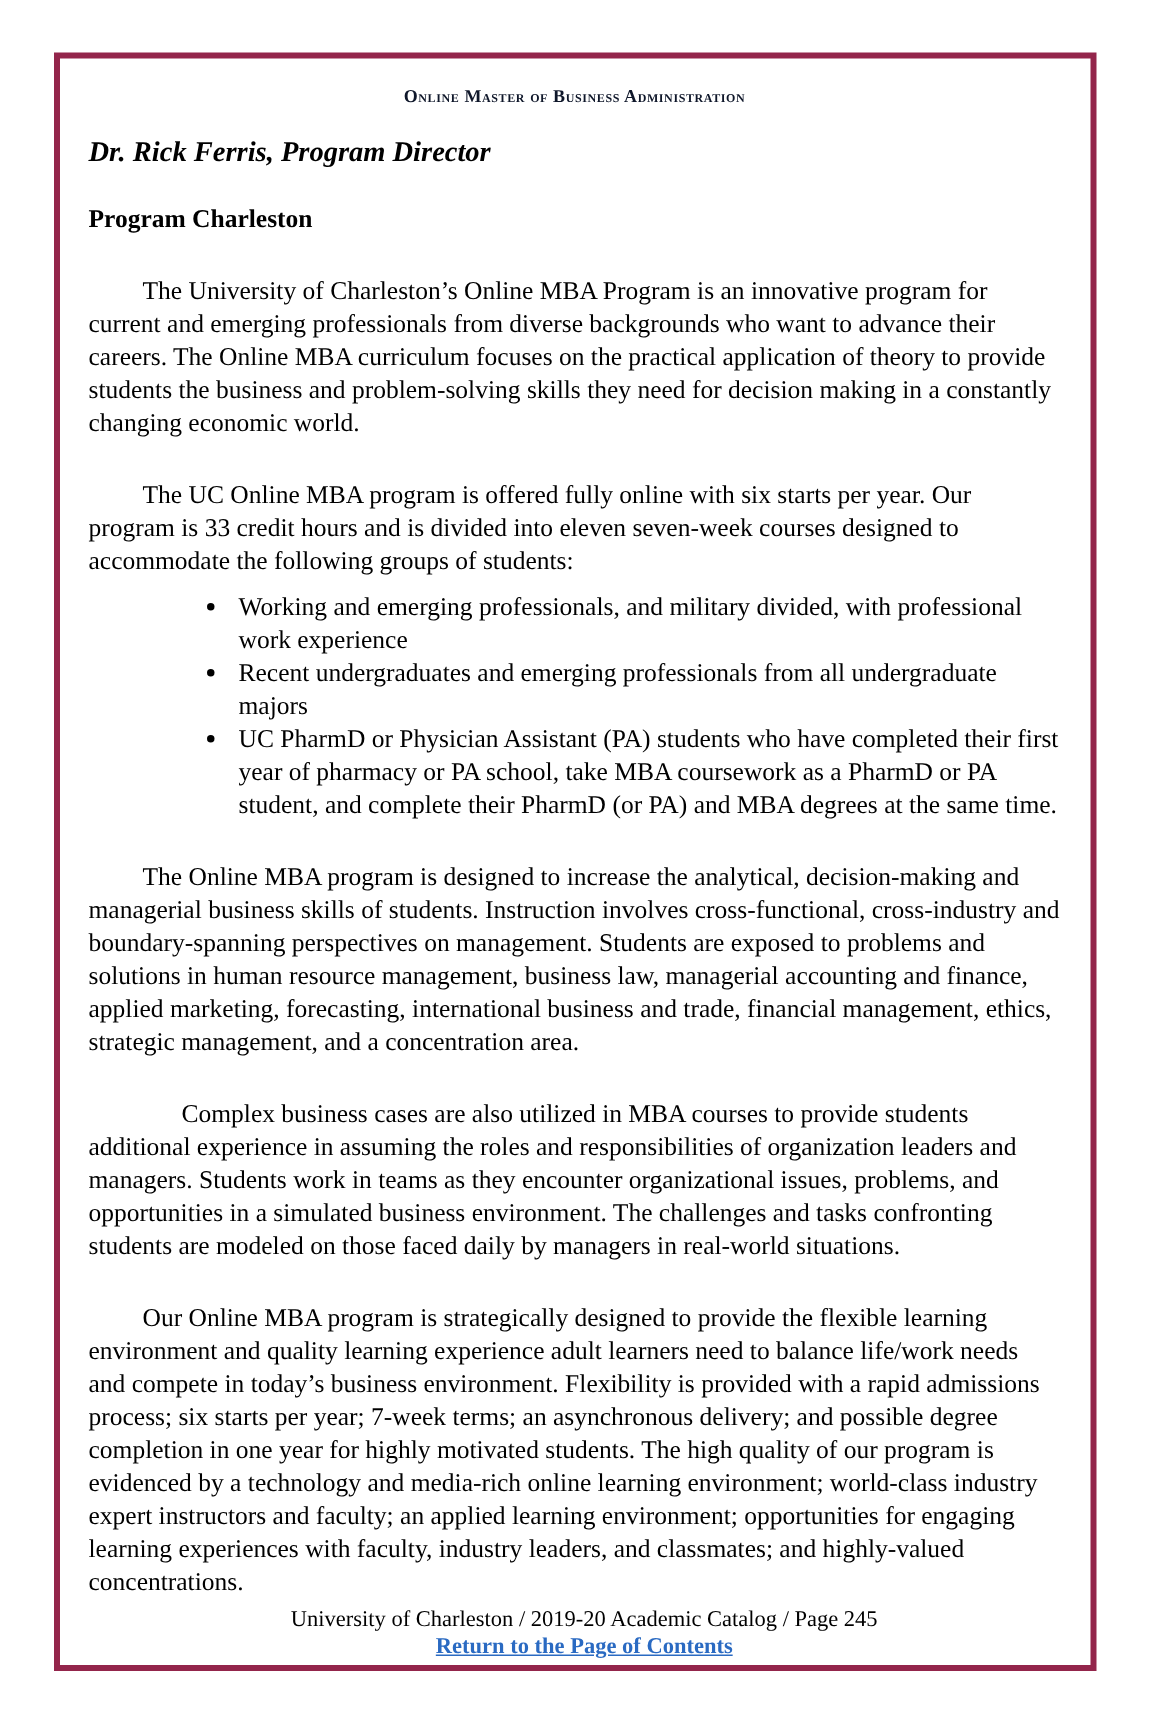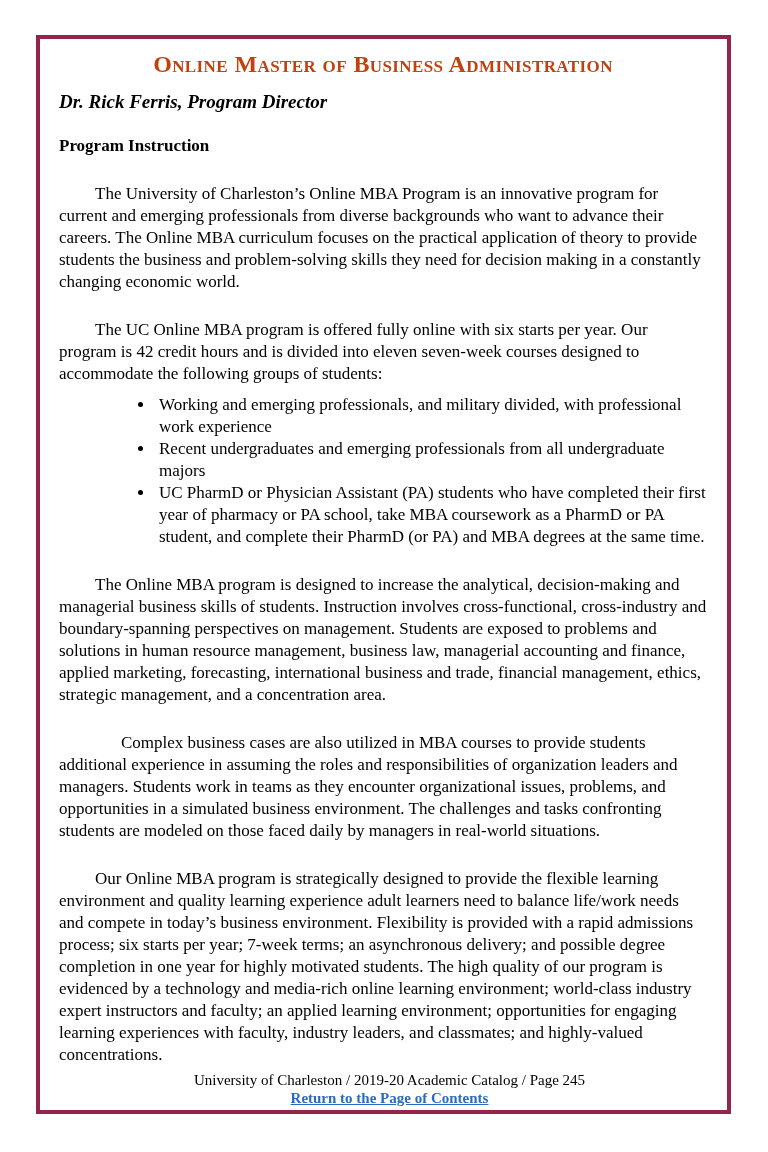--- a/index.html
+++ b/index.html
@@ -27,25 +27,25 @@
   .content {
     position: absolute;
     top: 0; left: 0; right: 0; bottom: 0;
     padding: 10px 20px 0 19px;
     font-size: 17px;
     line-height: 22px;
   }
   .doc-title {
     margin: 4px 0 0 0;
     text-align: center;
-    font-size: 24px;
+    font-size: 12px;
     font-weight: bold;
     font-variant: small-caps;
     letter-spacing: 0.4px;
-    color: #c2410c;
+    color: #0f172a;
   }
   .doc-subtitle {
     margin: 16px 0 0 0;
     text-align: left;
     font-size: 19px;
     font-weight: bold;
     font-style: italic;
     color: #000000;
   }
   .section-heading {
@@ -91,25 +91,25 @@
 </head>
 <body>
 
 <div class="frame">
   <div class="content">
 
     <h1 class="doc-title">Online Master of Business Administration</h1>
 
     <h2 class="doc-subtitle">Dr. Rick Ferris, Program Director</h2>
 
-    <h3 class="section-heading">Program Instruction</h3>
+    <h3 class="section-heading">Program Charleston</h3>
 
     <p class="body-para indent">The University of Charleston’s Online MBA Program is an innovative program for current and emerging professionals from diverse backgrounds who want to advance their careers. The Online MBA curriculum focuses on the practical application of theory to provide students the business and problem-solving skills they need for decision making in a constantly changing economic world.</p>
 
-    <p class="body-para indent">The UC Online MBA program is offered fully online with six starts per year. Our program is 42 credit hours and is divided into eleven seven-week courses designed to accommodate the following groups of students:</p>
+    <p class="body-para indent">The UC Online MBA program is offered fully online with six starts per year. Our program is 33 credit hours and is divided into eleven seven-week courses designed to accommodate the following groups of students:</p>
 
     <ul class="groups">
       <li>Working and emerging professionals, and military divided, with professional work experience</li>
       <li>Recent undergraduates and emerging professionals from all undergraduate majors</li>
       <li>UC PharmD or Physician Assistant (PA) students who have completed their first year of pharmacy or PA school, take MBA coursework as a PharmD or PA student, and complete their PharmD (or PA) and MBA degrees at the same time.</li>
     </ul>
 
     <p class="body-para indent">The Online MBA program is designed to increase the analytical, decision-making and managerial business skills of students. Instruction involves cross-functional, cross-industry and boundary-spanning perspectives on management. Students are exposed to problems and solutions in human resource management, business law, managerial accounting and finance, applied marketing, forecasting, international business and trade, financial management, ethics, strategic management, and a concentration area.</p>
 
     <p class="body-para indent-lg">Complex business cases are also utilized in MBA courses to provide students additional experience in assuming the roles and responsibilities of organization leaders and managers. Students work in teams as they encounter organizational issues, problems, and opportunities in a simulated business environment. The challenges and tasks confronting students are modeled on those faced daily by managers in real-world situations.</p>

